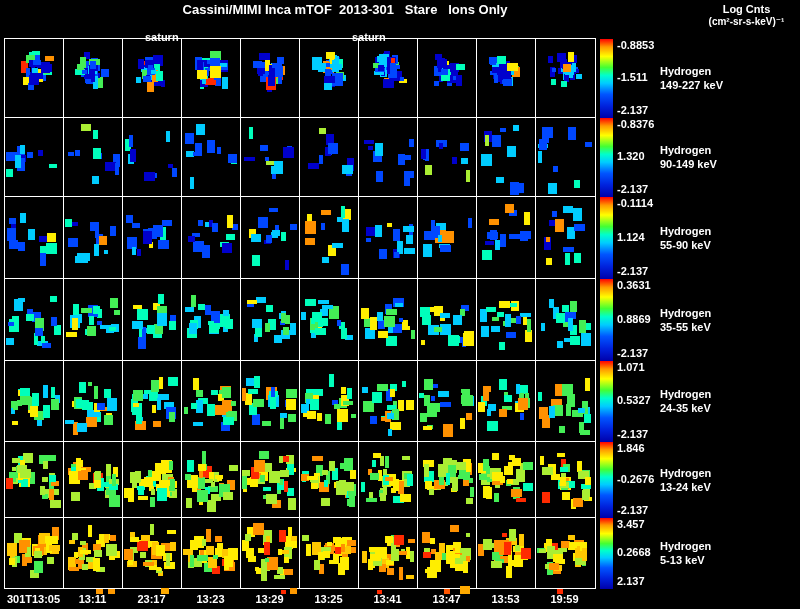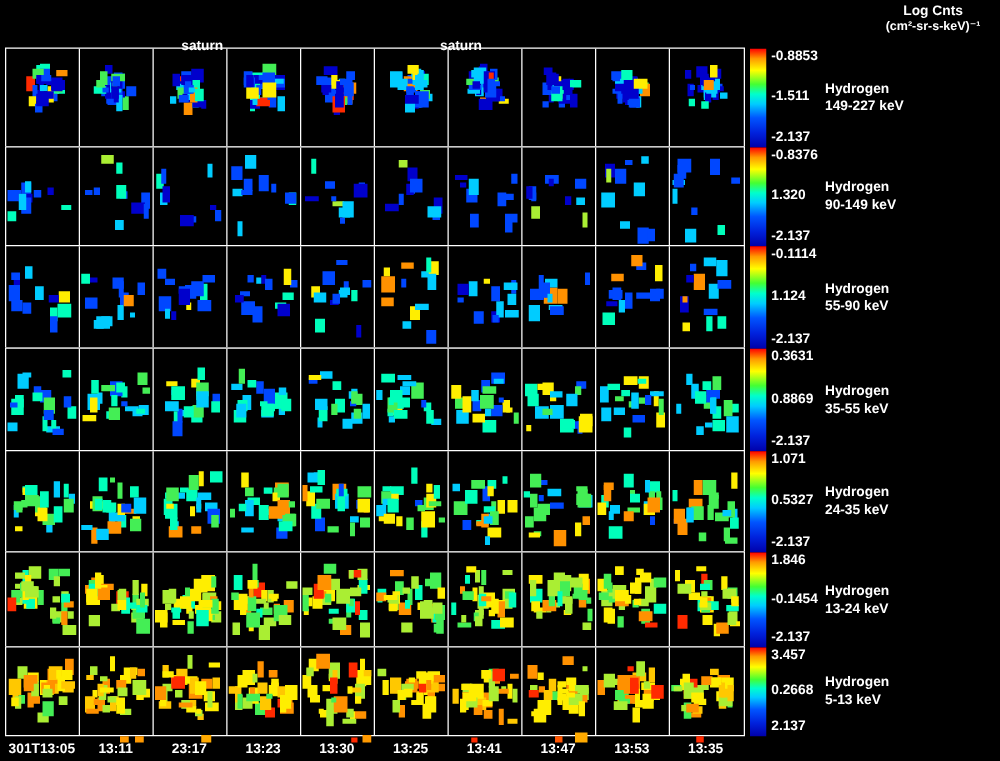--- a/index.html
+++ b/index.html
@@ -19,20 +19,21 @@
   .clab{position:absolute;left:617px;font-size:11px;white-space:nowrap;z-index:3;}
   .bandlbl{position:absolute;left:660px;font-size:11px;line-height:14px;white-space:pre;z-index:3;}
   .timelbl{position:absolute;top:593px;font-size:11px;white-space:nowrap;transform:translateX(-50%);z-index:3;}
   .bfield{position:absolute;left:698px;top:566px;font-size:11px;z-index:3;}
   .mark{position:absolute;z-index:4;}
 </style>
 </head>
 <body>
 
 <div class="screen">
+  <div class="t1">Cassini/MIMI Inca mTOF  2013-301   Stare   Ions Only</div>
   <div class="u1">Log Cnts</div>
   <div class="u2">(cm²-sr-s-keV)⁻¹</div>
   <span class="saturn" style="left:145px;">saturn</span>
   <span class="saturn" style="left:352px;">saturn</span>
   <div id="rows-root">
       <div class="rowpanels" style="top: 38px; height: 80px;">
         <div class="panel" style="width: 59px;">
           <div class="block" style="left: 16px; top: 22px; width: 7px; height: 12px; background: rgb(255, 42, 0);"></div>
           <div class="block" style="left: 24px; top: 13px; width: 11px; height: 13px; background: rgb(0, 255, 187);"></div>
           <div class="block" style="left: 27px; top: 12px; width: 8px; height: 12px; background: rgb(0, 255, 187);"></div>
@@ -1398,21 +1399,21 @@
           <div class="block" style="left: 24px; top: 36px; width: 6px; height: 8px; background: rgb(255, 238, 0);"></div>
           <div class="block" style="left: 6px; top: 50px; width: 8px; height: 11px; background: rgb(255, 42, 0);"></div>
           <div class="block" style="left: 24px; top: 25px; width: 8px; height: 5px; background: rgb(0, 255, 187);"></div>
           <div class="block" style="left: 49px; top: 35px; width: 6px; height: 8px; background: rgb(255, 238, 0);"></div>
           <div class="block" style="left: 46px; top: 48px; width: 7px; height: 10px; background: rgb(170, 238, 51);"></div>
           <div class="block" style="left: 6px; top: 25px; width: 11px; height: 8px; background: rgb(170, 238, 51);"></div>
         </div>
       </div>
       <div class="cbar" style="top: 442px; height: 76px; background: linear-gradient(rgb(255, 0, 0) 0%, rgb(255, 153, 0) 10%, rgb(255, 255, 0) 22%, rgb(68, 255, 51) 36%, rgb(0, 255, 204) 46%, rgb(0, 204, 255) 56%, rgb(0, 85, 255) 70%, rgb(0, 34, 221) 85%, rgb(0, 0, 170) 100%);"></div>
       <span class="clab" style="top: 442px;">1.846</span>
-      <span class="clab" style="top: 473px;">-0.1454</span>
+      <span class="clab" style="top: 473px;">-0.2676</span>
       <span class="clab" style="top: 504px;">-2.137</span>
       <div class="bandlbl" style="top: 466px;">Hydrogen
 13-24 keV</div>
       <div class="rowpanels" style="top: 517px; height: 72px;">
         <div class="panel" style="width: 59px;">
           <div class="block" style="left: 31px; top: 26px; width: 11px; height: 11px; background: rgb(255, 200, 0);"></div>
           <div class="block" style="left: 14px; top: 24px; width: 9px; height: 8px; background: rgb(255, 238, 0);"></div>
           <div class="block" style="left: 10px; top: 38px; width: 5px; height: 7px; background: rgb(68, 238, 85);"></div>
           <div class="block" style="left: 45px; top: 29px; width: 9px; height: 7px; background: rgb(255, 200, 0);"></div>
           <div class="block" style="left: 25px; top: 52px; width: 9px; height: 8px; background: rgb(170, 238, 51);"></div>
@@ -1736,26 +1737,26 @@
       <span class="clab" style="top: 546px;">0.2668</span>
       <span class="clab" style="top: 575px;">2.137</span>
       <div class="bandlbl" style="top: 539px;">Hydrogen
 5-13 keV</div>
     </div>
   <div id="time-axis">
       <span class="timelbl" style="left: 33.5px;">301T13:05</span>
       <span class="timelbl" style="left: 92.5px;">13:11</span>
       <span class="timelbl" style="left: 151.5px;">23:17</span>
       <span class="timelbl" style="left: 210.5px;">13:23</span>
-      <span class="timelbl" style="left: 269.5px;">13:30</span>
+      <span class="timelbl" style="left: 269.5px;">13:29</span>
       <span class="timelbl" style="left: 328.5px;">13:25</span>
       <span class="timelbl" style="left: 387.5px;">13:41</span>
       <span class="timelbl" style="left: 446.5px;">13:47</span>
       <span class="timelbl" style="left: 505.5px;">13:53</span>
-      <span class="timelbl" style="left: 564.5px;">13:35</span>
+      <span class="timelbl" style="left: 564.5px;">19:59</span>
     </div>
   <div id="marks-root">
       <div class="mark" style="left: 96px; top: 589px; width: 7px; height: 5px; background: rgb(255, 153, 0);"></div>
       <div class="mark" style="left: 108px; top: 589px; width: 7px; height: 5px; background: rgb(255, 153, 0);"></div>
       <div class="mark" style="left: 161px; top: 588px; width: 8px; height: 6px; background: rgb(255, 170, 0);"></div>
       <div class="mark" style="left: 281px; top: 590px; width: 5px; height: 4px; background: rgb(255, 42, 0);"></div>
       <div class="mark" style="left: 290px; top: 588px; width: 7px; height: 6px; background: rgb(255, 153, 0);"></div>
       <div class="mark" style="left: 377px; top: 590px; width: 5px; height: 4px; background: rgb(255, 42, 0);"></div>
       <div class="mark" style="left: 444px; top: 589px; width: 6px; height: 5px; background: rgb(255, 85, 0);"></div>
       <div class="mark" style="left: 460px; top: 586px; width: 10px; height: 8px; background: rgb(255, 170, 0);"></div>

